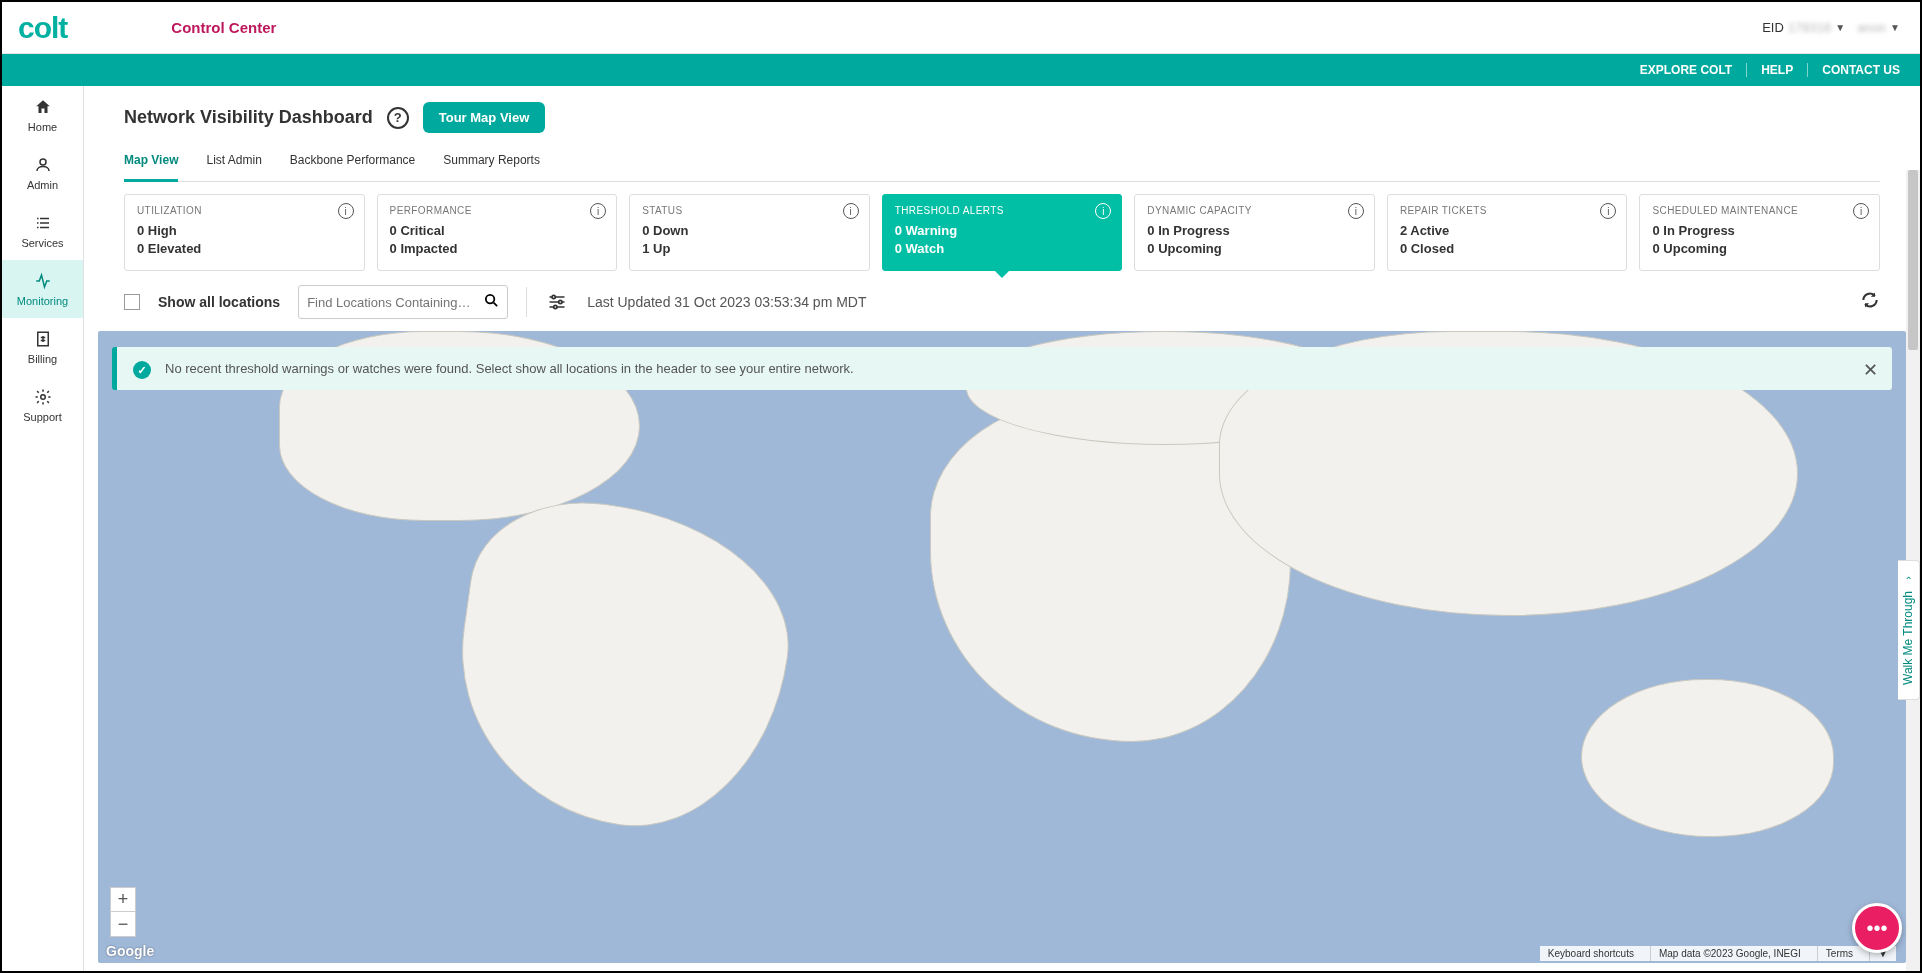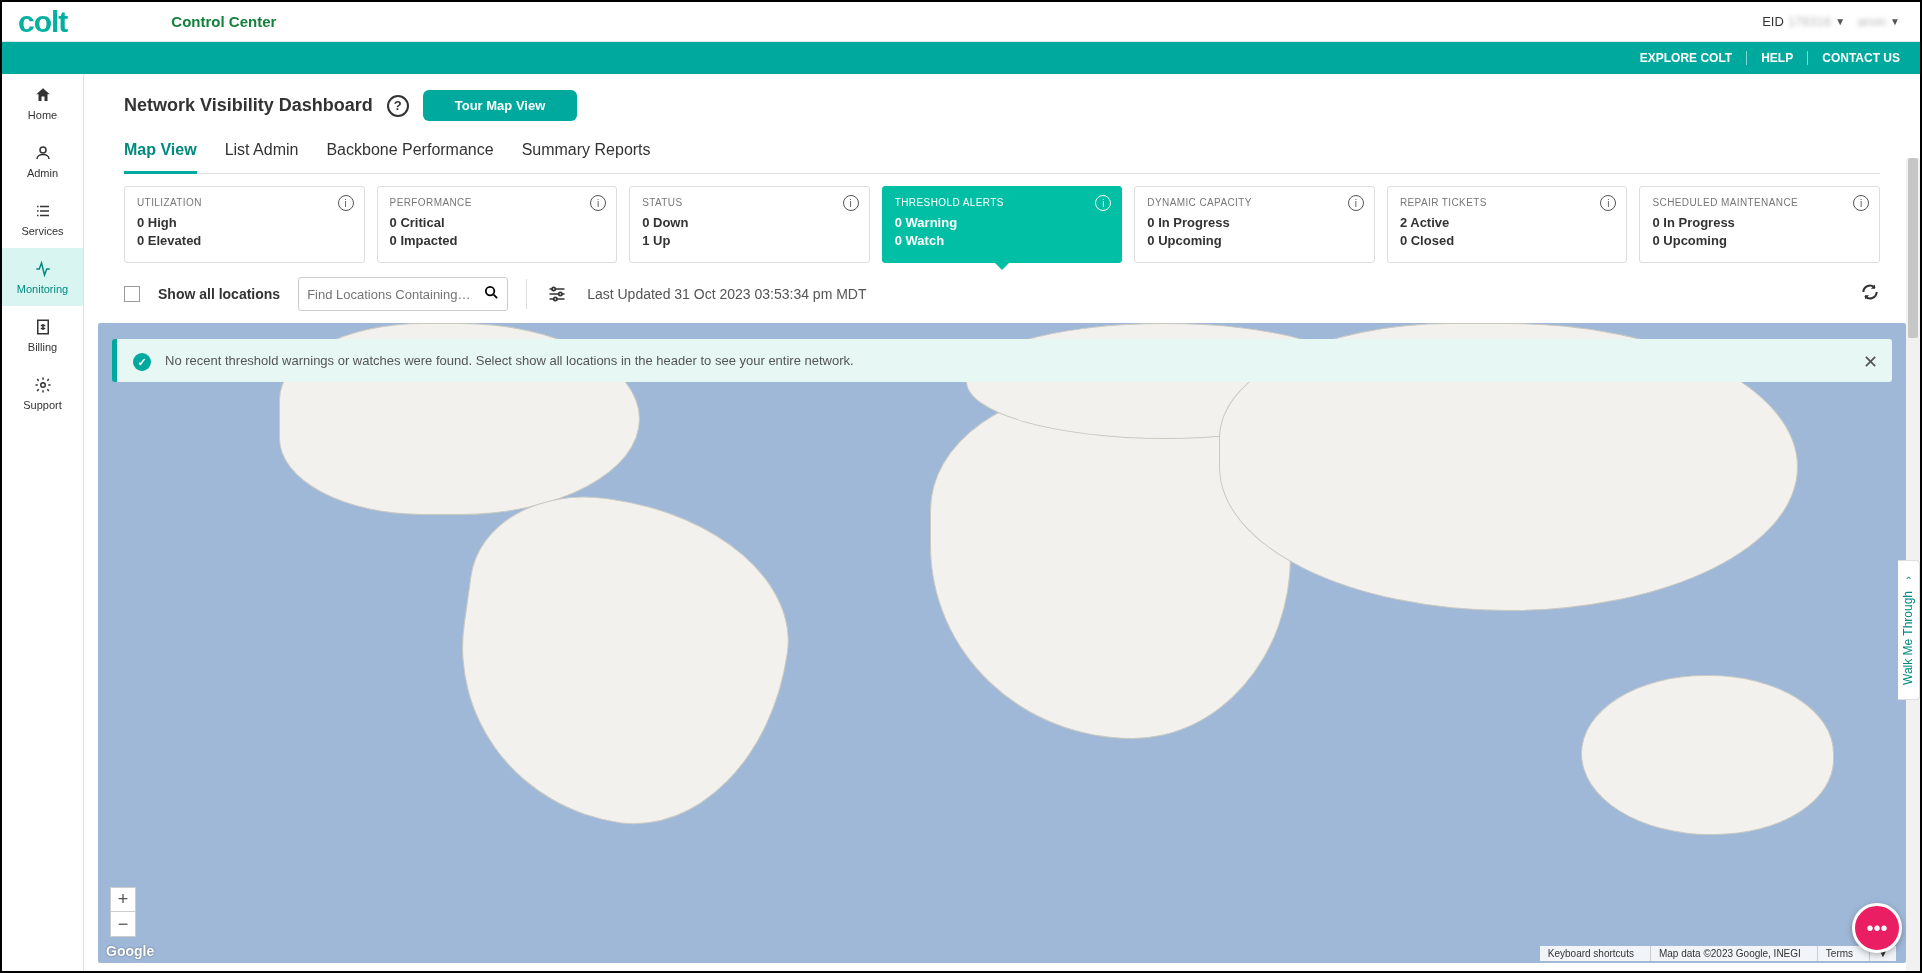--- a/index.html
+++ b/index.html
@@ -1,22 +1,22 @@
 <!DOCTYPE html>
 <html><head>
 <meta charset="utf-8">
 <style>
 * { margin: 0; padding: 0; box-sizing: border-box; font-family: Arial, Helvetica, sans-serif; }
 body { width: 1922px; height: 973px; background: #fff; color: #333; overflow: hidden; border: 2px solid #000; }
 .outer { display: flex; flex-direction: column; height: 100%; }
 
 
-.topbar { height: 40px; display: flex; align-items: center; padding: 0 20px 0 16px; border-bottom: 1px solid #e5e5e5; }
+.topbar { height: 52px; display: flex; align-items: center; padding: 0 20px 0 16px; border-bottom: 1px solid #e5e5e5; }
 .logo { color: #00b0a0; font-weight: 900; font-size: 30px; letter-spacing: -1px; }
-.app-title { margin-left: 104px; font-weight: 700; font-size: 15px; color: #15803d; }
+.app-title { margin-left: 104px; font-weight: 700; font-size: 15px; color: #be185d; }
 .topbar-right { margin-left: auto; display: flex; align-items: center; gap: 12px; }
 .eid { font-size: 13px; color: #333; display: flex; align-items: center; gap: 4px; }
 .blur { color: #bbb; filter: blur(2px); }
 .chev { font-size: 10px; color: #555; }
 
 
 .linkbar { height: 32px; background: #00a99d; display: flex; align-items: center; justify-content: flex-end; padding: 0 20px; gap: 0; }
 .linkbar a { color: #fff; font-size: 12px; font-weight: 700; text-decoration: none; padding: 0 14px; border-right: 1px solid rgba(255,255,255,.5); }
 .linkbar a:last-child { border-right: none; padding-right: 0; }
 
@@ -30,25 +30,25 @@
 .sb-item.active .sb-label { color: #008a7d; }
 .sb-ico { width: 20px; height: 20px; display: flex; align-items: center; justify-content: center; }
 .sb-label { font-size: 11px; }
 
 
 .content { flex: 1; display: flex; flex-direction: column; min-width: 0; position: relative; }
 .page-head { padding: 16px 40px 0 40px; }
 .page-head-row { display: flex; align-items: center; gap: 14px; }
 .page-title { font-size: 18px; font-weight: 700; }
 .help-circ { width: 22px; height: 22px; border: 2px solid #333; border-radius: 50%; display: flex; align-items: center; justify-content: center; font-size: 13px; font-weight: 700; cursor: pointer; }
-.tour-btn { background: #00a99d; color: #fff; border: none; border-radius: 6px; padding: 8px 32px; font-size: 13px; font-weight: 600; cursor: pointer; }
+.tour-btn { background: #00a99d; color: #fff; border: none; border-radius: 6px; padding: 8px 16px; font-size: 13px; font-weight: 600; cursor: pointer; }
 
 
 .tabs { display: flex; gap: 28px; margin-top: 20px; border-bottom: 1px solid #ddd; }
-.tab { padding: 0 0 12px 0; font-size: 16px; color: #333; cursor: pointer; }
+.tab { padding: 0 0 12px 0; font-size: 12px; color: #333; cursor: pointer; }
 .tab.active { color: #008a7d; font-weight: 600; border-bottom: 3px solid #00a99d; margin-bottom: -1px; }
 
 
 .cards { display: flex; gap: 12px; padding: 12px 40px 0 40px; }
 .card { border: 1px solid #ddd; border-radius: 3px; flex: 1; padding: 10px 12px 12px 12px; position: relative; min-height: 64px; }
 .card.active { background: #00bfa5; border-color: #00bfa5; color: #fff; }
 .card.active .card-title, .card.active .card-line { color: #fff; }
 .card.active::after { content:""; position:absolute; bottom:-8px; left:50%; transform:translateX(-50%); border-left:8px solid transparent; border-right:8px solid transparent; border-top:8px solid #00bfa5; }
 .card-title { font-size: 10px; color: #777; letter-spacing: .4px; margin-bottom: 6px; }
 .card-line { font-size: 13px; font-weight: 700; color: #333; line-height: 1.4; }

